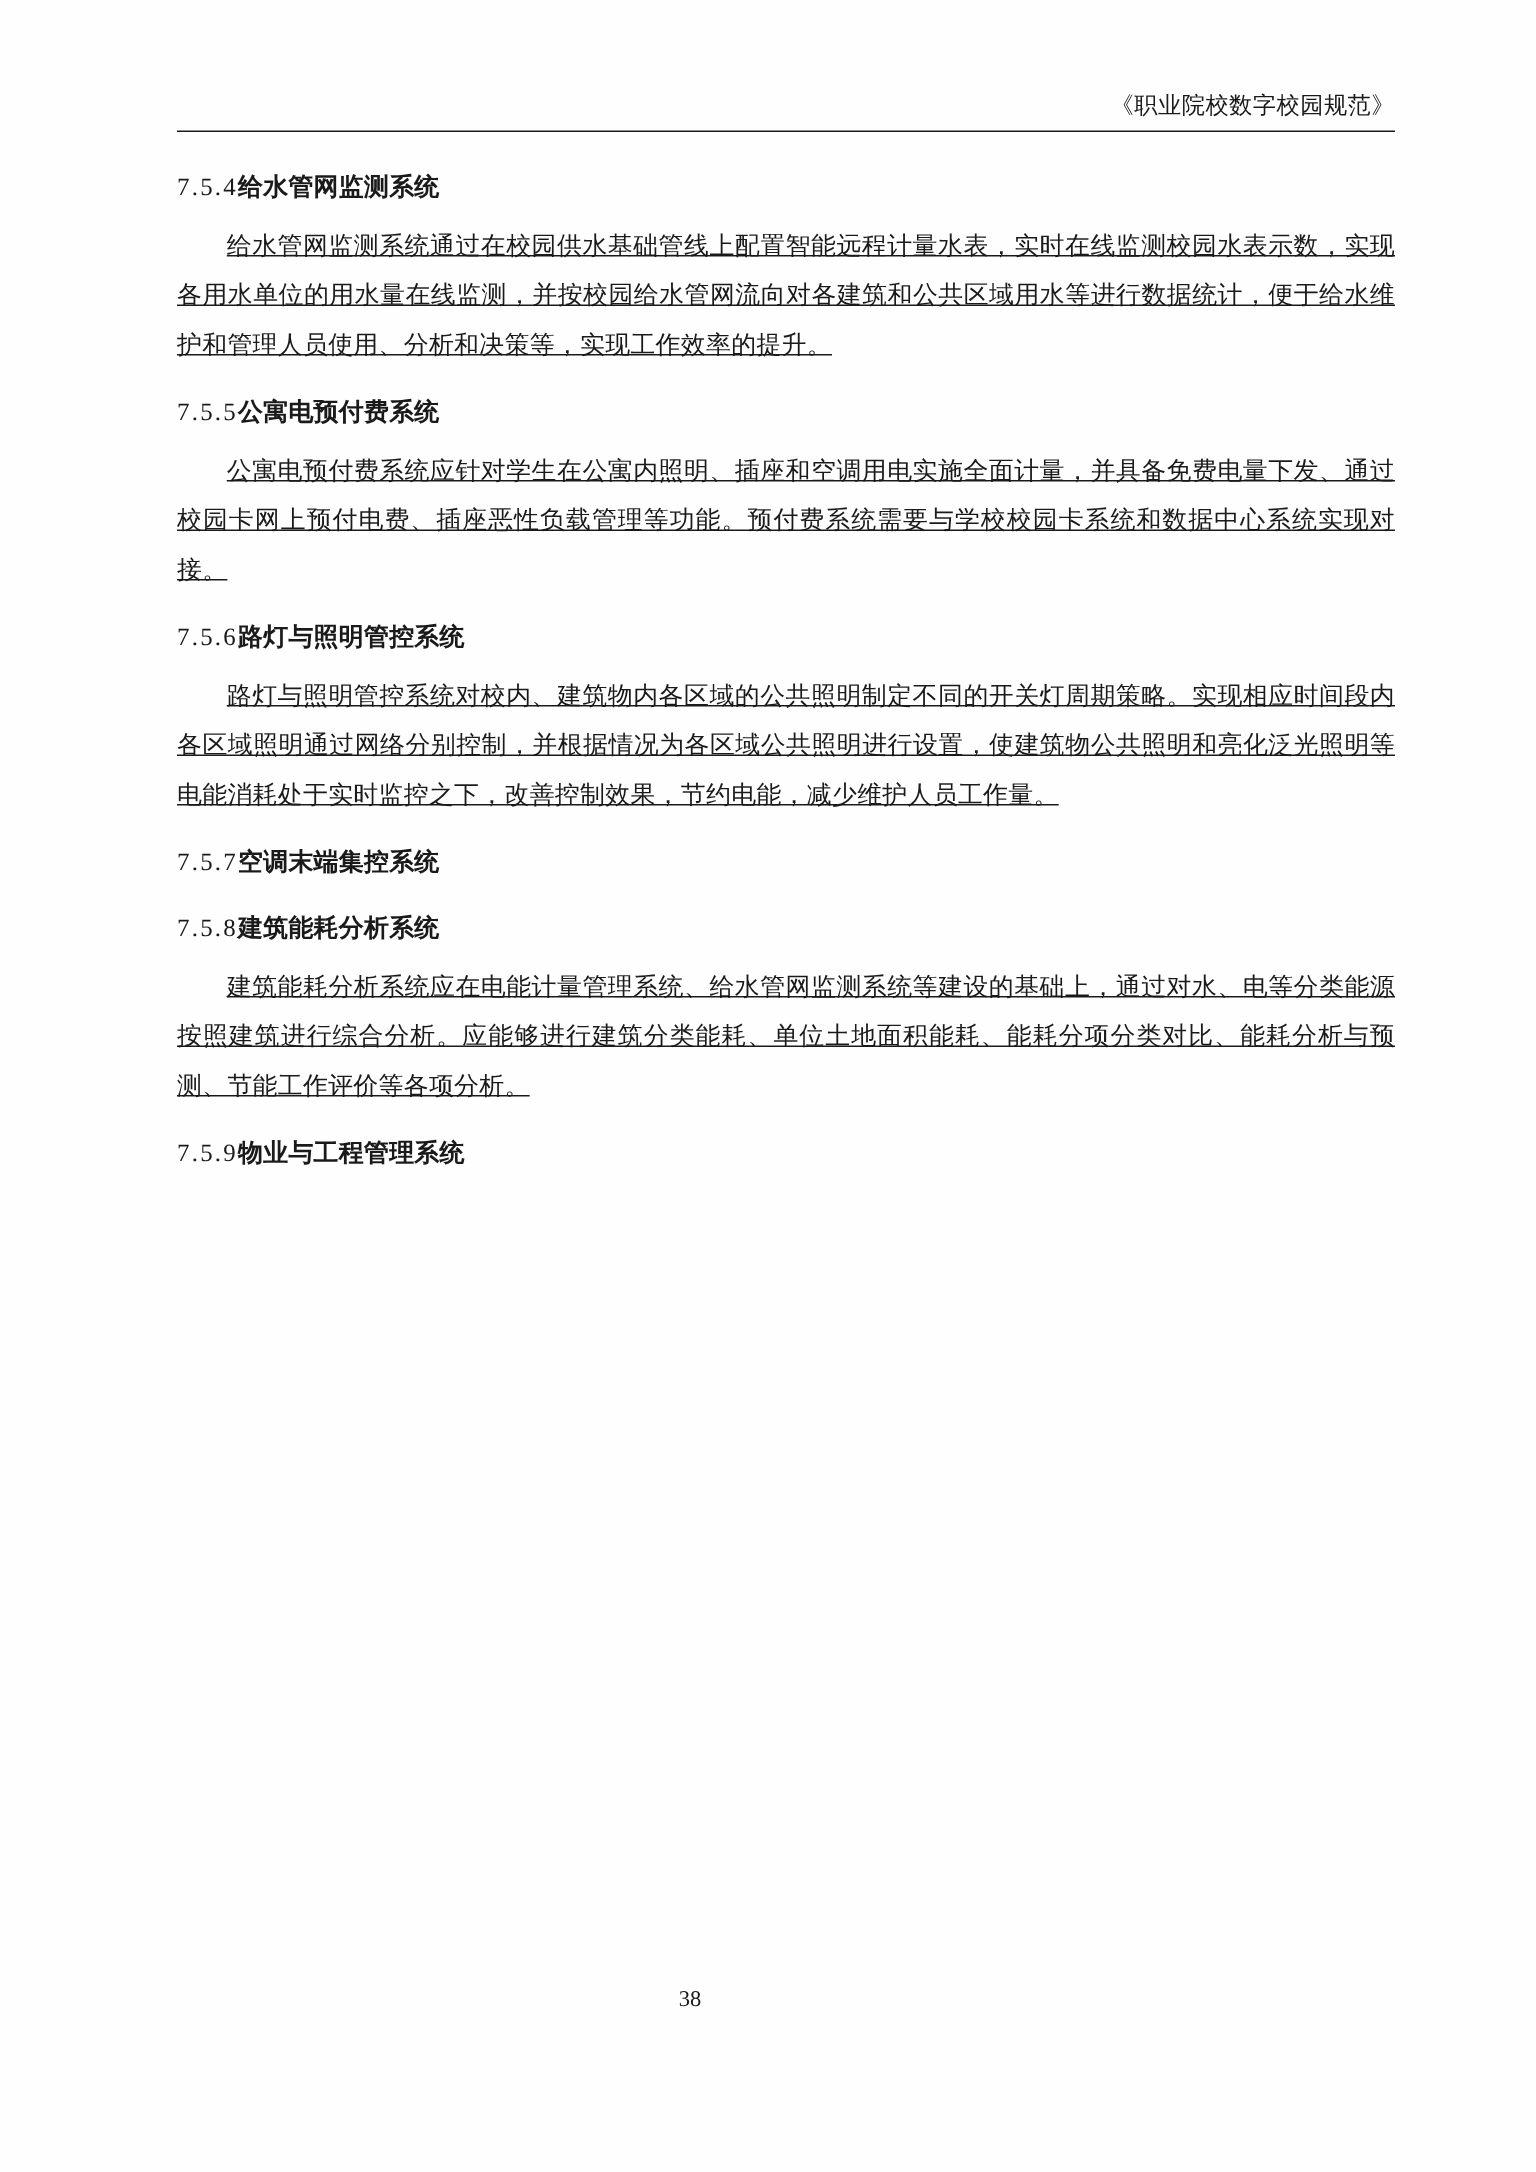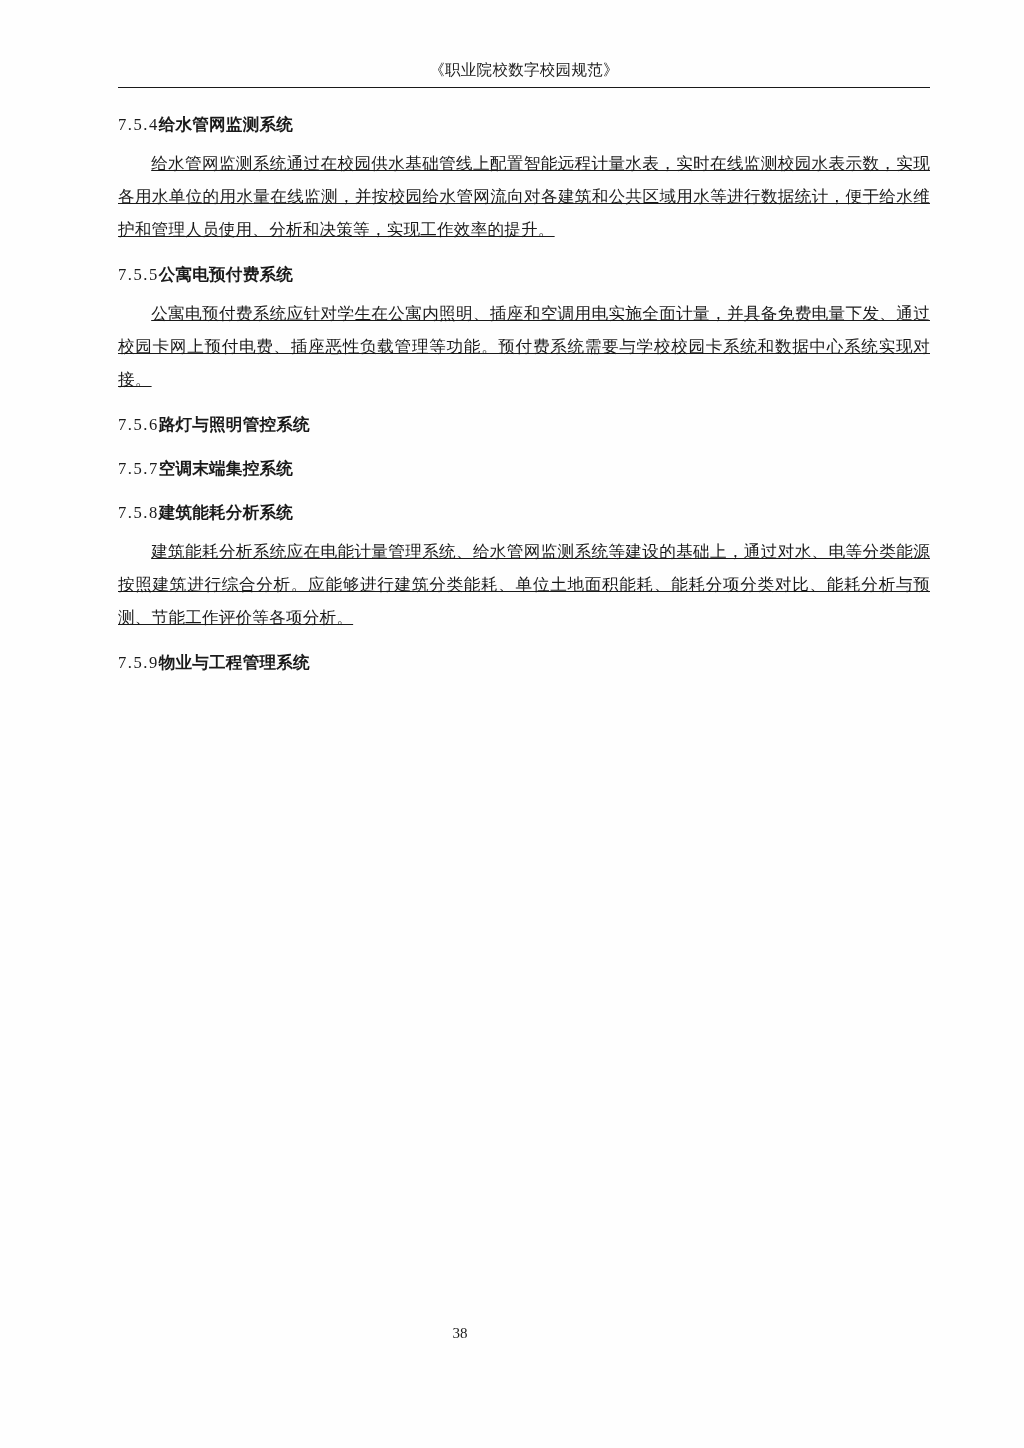--- a/index.html
+++ b/index.html
@@ -23,21 +23,21 @@
     background: #fefefe;
     overflow: hidden;
   }
   .content {
     position: absolute;
     left: 118px;
     top: 60px;
     width: 812px;
   }
   .header-line {
-    text-align: center;
+    text-align: right;
     font-size: 15.5px;
     font-family: "Liberation Serif", "DejaVu Serif", serif;
     color: #1a1a1a;
     padding-bottom: 6px;
     letter-spacing: 0.3px;
   }
   .header-rule {
     border-bottom: 1.6px solid #1a1a1a;
     width: 100%;
     height: 0;
@@ -94,20 +94,21 @@
     <p class="para indent">给水管网监测系统通过在校园供水基础管线上配置智能远程计量水表，实时在线监测校园水表示数，实现各用水单位的用水量在线监测，并按校园给水管网流向对各建筑和公共区域用水等进行数据统计，便于给水维护和管理人员使用、分析和决策等，实现工作效率的提升。</p>
 
     <h3 class="heading">
       <span class="num">7.5.5</span><span>公寓电预付费系统</span>
     </h3>
     <p class="para indent">公寓电预付费系统应针对学生在公寓内照明、插座和空调用电实施全面计量，并具备免费电量下发、通过校园卡网上预付电费、插座恶性负载管理等功能。预付费系统需要与学校校园卡系统和数据中心系统实现对接。</p>
 
     <h3 class="heading">
       <span class="num">7.5.6</span><span>路灯与照明管控系统</span>
     </h3>
+    <p class="para indent">路灯与照明管控系统对校内、建筑物内各区域的公共照明制定不同的开关灯周期策略。实现相应时间段内各区域照明通过网络分别控制，并根据情况为各区域公共照明进行设置，使建筑物公共照明和亮化泛光照明等电能消耗处于实时监控之下，改善控制效果，节约电能，减少维护人员工作量。</p>
 
     <h3 class="heading">
       <span class="num">7.5.7</span><span>空调末端集控系统</span>
     </h3>
 
     <h3 class="heading">
       <span class="num">7.5.8</span><span>建筑能耗分析系统</span>
     </h3>
     <p class="para indent">建筑能耗分析系统应在电能计量管理系统、给水管网监测系统等建设的基础上，通过对水、电等分类能源按照建筑进行综合分析。应能够进行建筑分类能耗、单位土地面积能耗、能耗分项分类对比、能耗分析与预测、节能工作评价等各项分析。</p>
 

